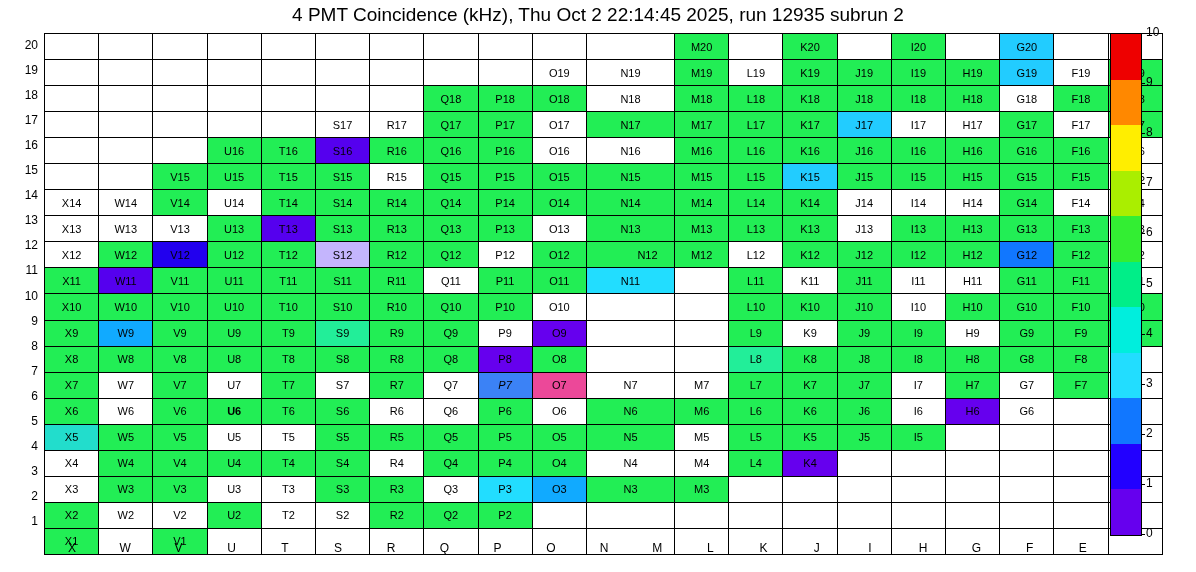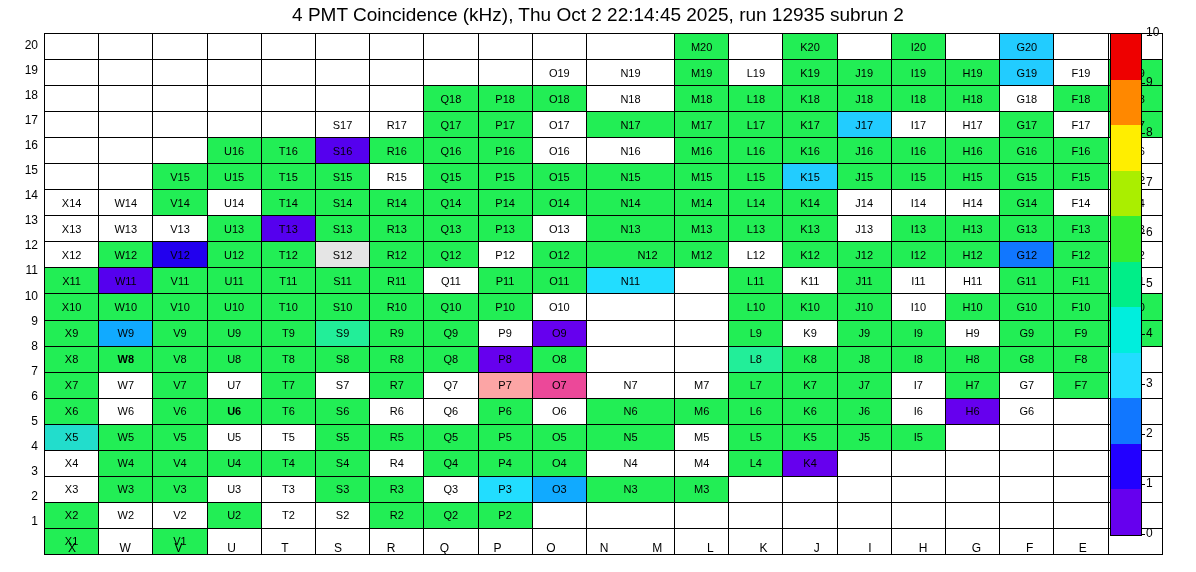--- a/index.html
+++ b/index.html
@@ -298,21 +298,21 @@
             <td class="cell" style="width: 53.2px; height: 25.05px; background: rgb(34, 238, 85);">G13</td>
             <td class="cell" style="width: 53.2px; height: 25.05px; background: rgb(34, 238, 85);">F13</td>
             <td class="cell" style="width: 53.2px; height: 25.05px; background: rgb(255, 255, 255);">E13</td>
           </tr>
           <tr>
             <td class="cell" style="width: 53.2px; height: 25.05px; background: rgb(255, 255, 255);">X12</td>
             <td class="cell" style="width: 53.2px; height: 25.05px; background: rgb(34, 238, 85);">W12</td>
             <td class="cell" style="width: 53.2px; height: 25.05px; background: rgb(34, 0, 238);">V12</td>
             <td class="cell" style="width: 53.2px; height: 25.05px; background: rgb(34, 238, 85);">U12</td>
             <td class="cell" style="width: 53.2px; height: 25.05px; background: rgb(34, 238, 85);">T12</td>
-            <td class="cell" style="width: 53.2px; height: 25.05px; background: #e5e5e5;">S12</td>
+            <td class="cell" style="width: 53.2px; height: 25.05px; background: #c4b5fd;">S12</td>
             <td class="cell" style="width: 53.2px; height: 25.05px; background: rgb(34, 238, 85);">R12</td>
             <td class="cell" style="width: 53.2px; height: 25.05px; background: rgb(34, 238, 85);">Q12</td>
             <td class="cell" style="width: 53.2px; height: 25.05px; background: rgb(255, 255, 255);">P12</td>
             <td class="cell" style="width: 53.2px; height: 25.05px; background: rgb(34, 238, 85);">O12</td>
             <td class="cell" style="width: 53.2px; height: 25.05px; background: rgb(34, 238, 85); padding-left: 34px;">N12</td>
             <td class="cell" style="width: 53.2px; height: 25.05px; background: rgb(34, 238, 85);">M12</td>
             <td class="cell" style="width: 53.2px; height: 25.05px; background: rgb(255, 255, 255);">L12</td>
             <td class="cell" style="width: 53.2px; height: 25.05px; background: rgb(34, 238, 85);">K12</td>
             <td class="cell" style="width: 53.2px; height: 25.05px; background: rgb(34, 238, 85);">J12</td>
             <td class="cell" style="width: 53.2px; height: 25.05px; background: rgb(34, 238, 85);">I12</td>
@@ -382,21 +382,21 @@
             <td class="cell" style="width: 53.2px; height: 25.05px; background: rgb(255, 255, 255);">K9</td>
             <td class="cell" style="width: 53.2px; height: 25.05px; background: rgb(34, 238, 85);">J9</td>
             <td class="cell" style="width: 53.2px; height: 25.05px; background: rgb(34, 238, 85);">I9</td>
             <td class="cell" style="width: 53.2px; height: 25.05px; background: rgb(255, 255, 255);">H9</td>
             <td class="cell" style="width: 53.2px; height: 25.05px; background: rgb(34, 238, 85);">G9</td>
             <td class="cell" style="width: 53.2px; height: 25.05px; background: rgb(34, 238, 85);">F9</td>
             <td class="cell" style="width: 53.2px; height: 25.05px; background: rgb(34, 238, 85);">E9</td>
           </tr>
           <tr>
             <td class="cell" style="width: 53.2px; height: 25.05px; background: rgb(34, 238, 85);">X8</td>
-            <td class="cell" style="width: 53.2px; height: 25.05px; background: rgb(34, 238, 85); font-weight: bold;">W8</td>
+            <td class="cell" style="width: 53.2px; height: 25.05px; background: rgb(34, 238, 85);">W8</td>
             <td class="cell" style="width: 53.2px; height: 25.05px; background: rgb(34, 238, 85);">V8</td>
             <td class="cell" style="width: 53.2px; height: 25.05px; background: rgb(34, 238, 85);">U8</td>
             <td class="cell" style="width: 53.2px; height: 25.05px; background: rgb(34, 238, 85);">T8</td>
             <td class="cell" style="width: 53.2px; height: 25.05px; background: rgb(34, 238, 85);">S8</td>
             <td class="cell" style="width: 53.2px; height: 25.05px; background: rgb(34, 238, 85);">R8</td>
             <td class="cell" style="width: 53.2px; height: 25.05px; background: rgb(34, 238, 85);">Q8</td>
             <td class="cell" style="width: 53.2px; height: 25.05px; background: rgb(102, 0, 238);">P8</td>
             <td class="cell" style="width: 53.2px; height: 25.05px; background: rgb(34, 238, 85);">O8</td>
             <td class="cell" style="width: 53.2px; height: 25.05px; background: rgb(255, 255, 255);"></td>
             <td class="cell" style="width: 53.2px; height: 25.05px; background: rgb(255, 255, 255);"></td>
@@ -411,21 +411,21 @@
           </tr>
           <tr>
             <td class="cell" style="width: 53.2px; height: 25.05px; background: rgb(34, 238, 85);">X7</td>
             <td class="cell" style="width: 53.2px; height: 25.05px; background: rgb(255, 255, 255);">W7</td>
             <td class="cell" style="width: 53.2px; height: 25.05px; background: rgb(34, 238, 85);">V7</td>
             <td class="cell" style="width: 53.2px; height: 25.05px; background: rgb(255, 255, 255);">U7</td>
             <td class="cell" style="width: 53.2px; height: 25.05px; background: rgb(34, 238, 85);">T7</td>
             <td class="cell" style="width: 53.2px; height: 25.05px; background: rgb(255, 255, 255);">S7</td>
             <td class="cell" style="width: 53.2px; height: 25.05px; background: rgb(34, 238, 85);">R7</td>
             <td class="cell" style="width: 53.2px; height: 25.05px; background: rgb(255, 255, 255);">Q7</td>
-            <td class="cell" style="width: 53.2px; height: 25.05px; background: #fca5a5;">P7</td>
+            <td class="cell" style="width: 53.2px; height: 25.05px; background: #3b82f6; font-style: italic;">P7</td>
             <td class="cell" style="width: 53.2px; height: 25.05px; background: #ec4899;">O7</td>
             <td class="cell" style="width: 53.2px; height: 25.05px; background: rgb(255, 255, 255);">N7</td>
             <td class="cell" style="width: 53.2px; height: 25.05px; background: rgb(255, 255, 255);">M7</td>
             <td class="cell" style="width: 53.2px; height: 25.05px; background: rgb(34, 238, 85);">L7</td>
             <td class="cell" style="width: 53.2px; height: 25.05px; background: rgb(34, 238, 85);">K7</td>
             <td class="cell" style="width: 53.2px; height: 25.05px; background: rgb(34, 238, 85);">J7</td>
             <td class="cell" style="width: 53.2px; height: 25.05px; background: rgb(255, 255, 255);">I7</td>
             <td class="cell" style="width: 53.2px; height: 25.05px; background: rgb(34, 238, 85);">H7</td>
             <td class="cell" style="width: 53.2px; height: 25.05px; background: rgb(255, 255, 255);">G7</td>
             <td class="cell" style="width: 53.2px; height: 25.05px; background: rgb(34, 238, 85);">F7</td>

